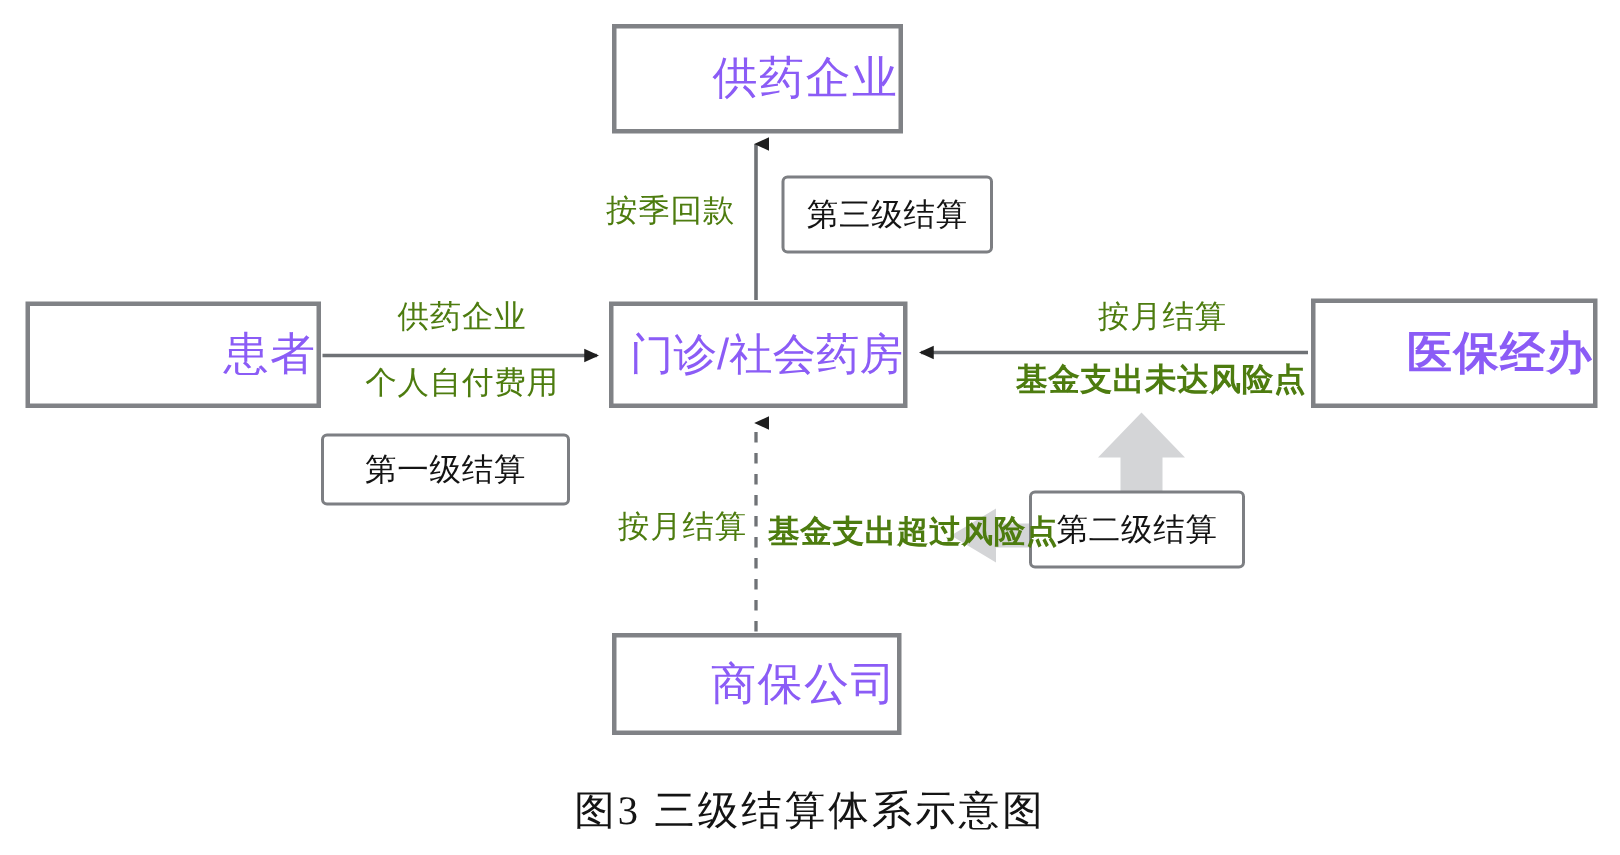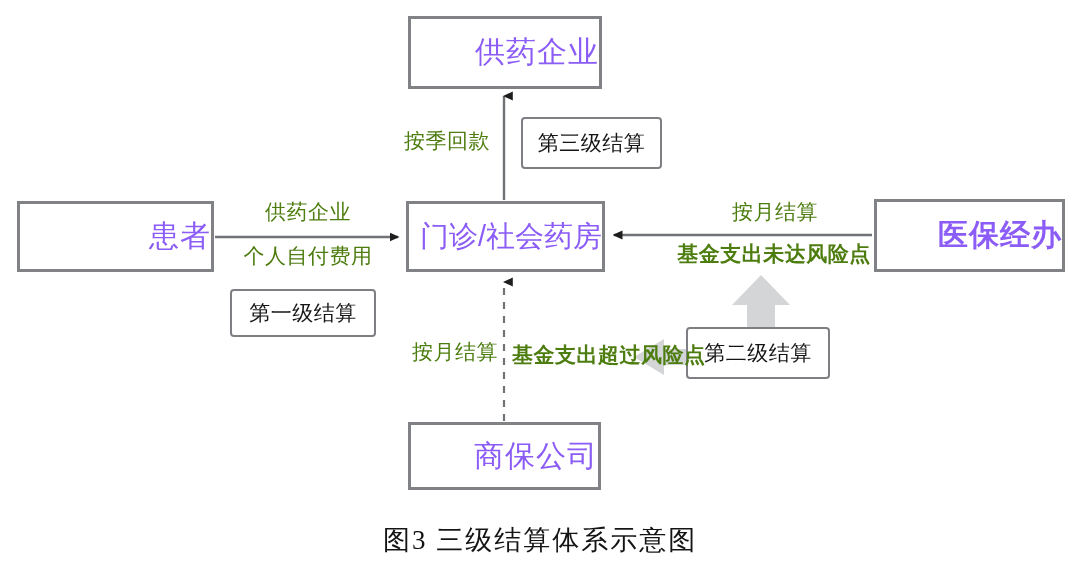--- a/index.html
+++ b/index.html
@@ -135,21 +135,21 @@
   </div>
 
   <div class="node" style="left:408px; top:422px; width:193px; height:68px;padding-left:43px;">
     <span>商保公司</span>
   </div>
 
   <div class="tag" style="left:521px; top:117px; width:141px; height:52px;">
     <span>第三级结算</span>
   </div>
 
-  <div class="tag" style="left:230px; top:289px; width:146px; height:48px;">
+  <div class="tag" style="left:214px; top:289px; width:166px; height:48px;">
     <span>第一级结算</span>
   </div>
 
   <div class="tag" style="left:686px; top:327px; width:144px; height:52px;">
     <span>第二级结算</span>
   </div>
 
   <div class="edge-label" style="left:392px; top:129px; width:110px;">
     <span>按季回款</span>
   </div>

